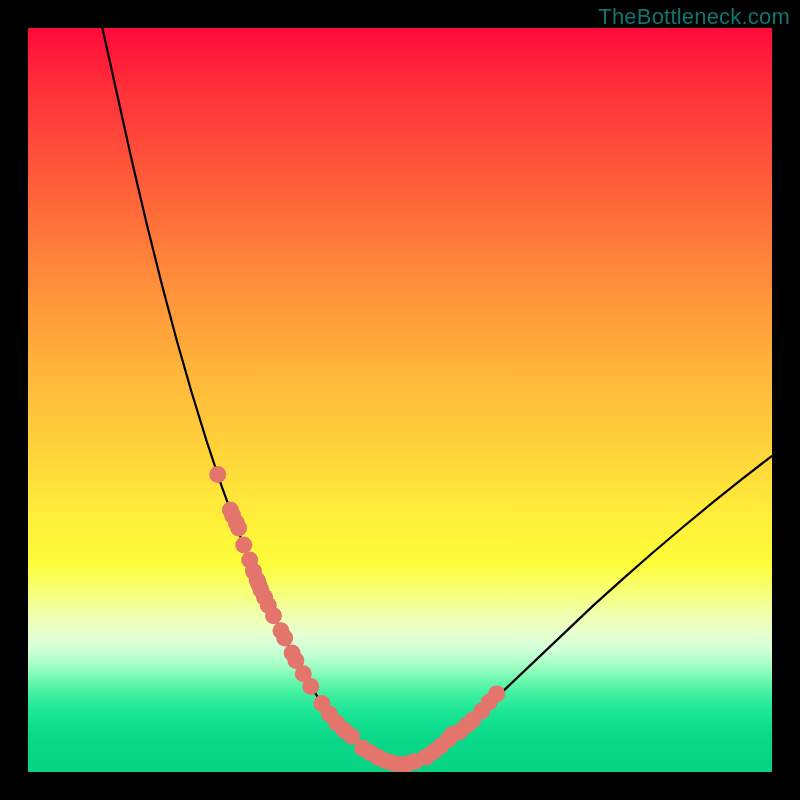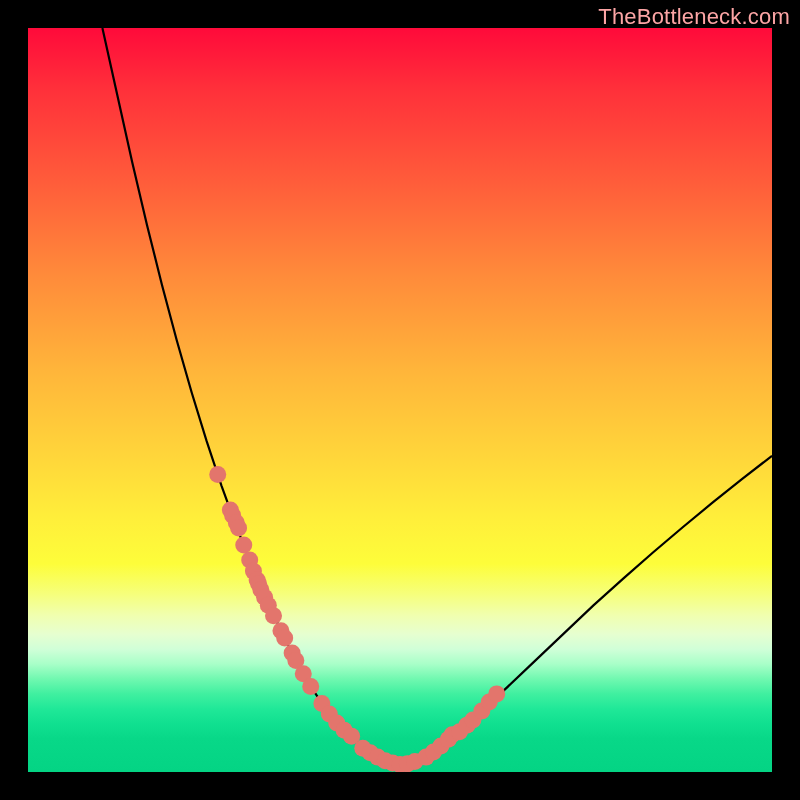--- a/index.html
+++ b/index.html
@@ -35,21 +35,21 @@
       #40f0a0 89.5%,
       #20e898 91.5%,
       #10e090 93.5%,
       #08d888 95.5%,
       #04d484 100%);
   }
   .watermark {
     position: absolute;
     top: 4px;
     right: 10px;
-    color: #fca5a5;
+    color: #0f766e;
     font-size: 22px;
     font-weight: 500;
     letter-spacing: 0.2px;
     z-index: 10;
   }
   svg.overlay {
     position: absolute;
     left: 0;
     top: 0;
     width: 744px;

